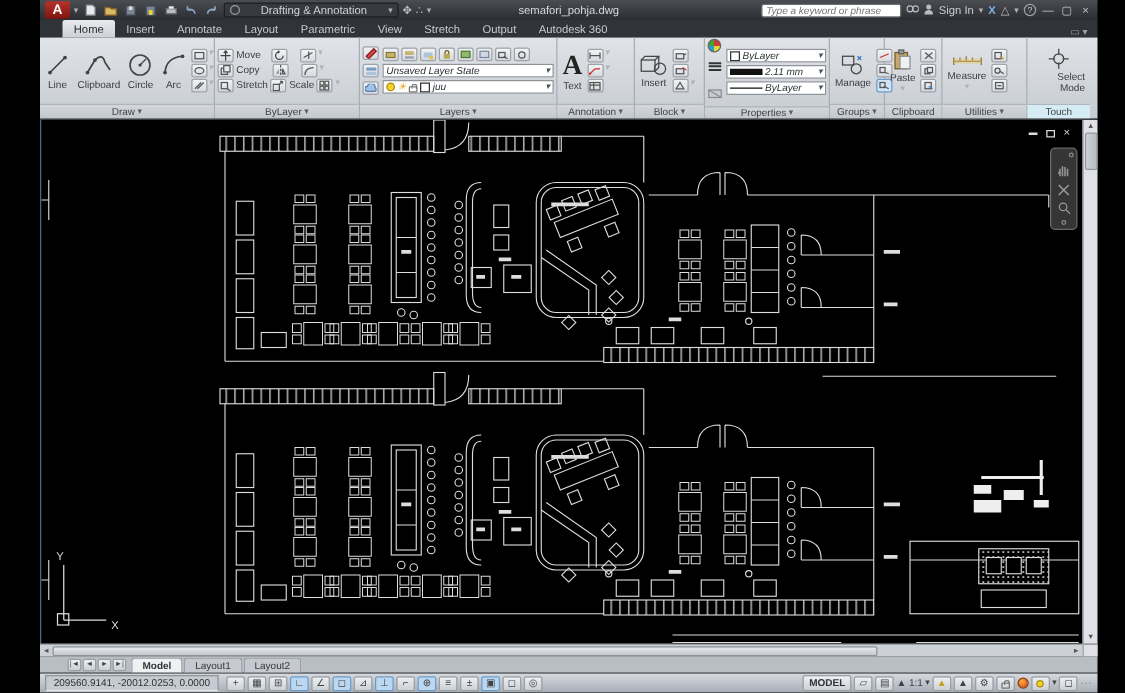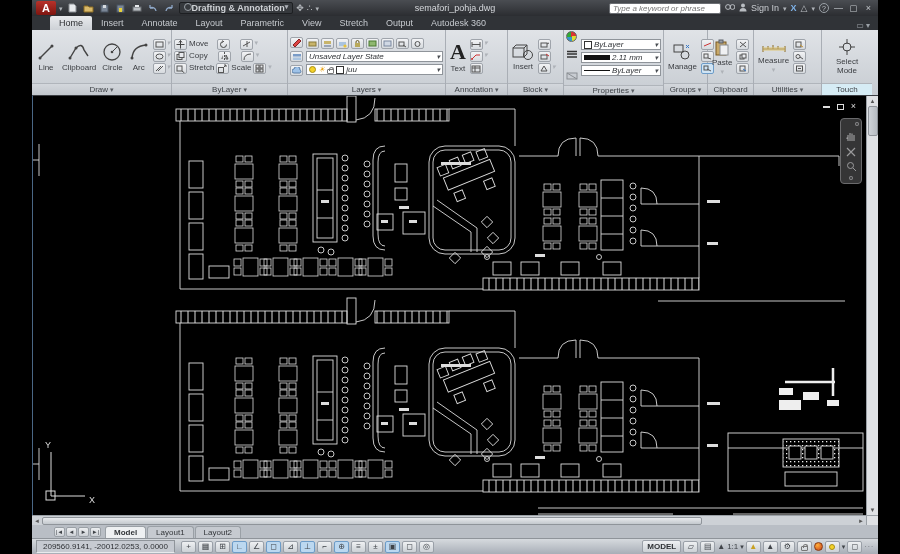--- a/index.html
+++ b/index.html
@@ -9,22 +9,22 @@
 
   
   .titlebar { position:absolute; left:0; top:0; right:0; height:16px;
     background:linear-gradient(#4a4d52,#2b2d31); display:flex; align-items:center;
     color:#c9ccd1; font-size:9px; padding:0 4px; gap:3px; }
   .logo { width:20px; height:14px; background:linear-gradient(#b8322a,#7e1510); border-radius:2px;
     color:#fff; font-weight:bold; font-size:11px; text-align:center; line-height:14px; }
   .qat { display:flex; gap:2px; align-items:center; }
   .qbtn { width:14px; height:12px; display:flex; align-items:center; justify-content:center; border-radius:2px; }
   .qbtn svg { display:block; }
-  .wsbox { display:flex; gap:0; border:1px solid #1d1f22; background:#36393d;
-    border-radius:2px; height:12px; padding:0 4px; color:#cfd2d6;font-weight:bold; }
+  .wsbox { display:flex; align-items:center; gap:17px; border:1px solid #1d1f22; background:#36393d;
+    border-radius:2px; height:12px; padding:0 4px; color:#cfd2d6; }
   .gear8 { width:8px; height:8px; border:1px solid #9aa0a6; border-radius:50%; position:relative; }
   .chev { color:#aeb2b8; font-size:7px; line-height:1; }
   .tfile { position:absolute; left:50%; transform:translateX(-50%); color:#d6d9dd; font-size:9px; }
   .tright { margin-left:auto; display:flex; align-items:center; gap:4px; }
   .search { width:112px; height:11px; background:#fff; border:1px solid #6b6e73; border-radius:2px;
     font-size:8px; font-style:italic; color:#8b8e93; padding:0 3px; }
   .tico { color:#b9bdc2; font-size:9px; line-height:1; }
   .winbtn { color:#c3c7cc; font-size:9px; width:11px; text-align:center; }
   .xblue { color:#7fb2e8; font-weight:bold; }
   .helpc { width:10px; height:10px; border:1px solid #9aa0a6; border-radius:50%; font-size:7px;
@@ -670,21 +670,21 @@
         </div>
     </div>
 
     <div class="panel touch" style="width:50px; border-right:none">
       <div class="pbody" style="justify-content:center">
         <div class="bigbtn">
           <svg width="18" height="18">
               <circle cx="9" cy="9" r="4" fill="none" stroke="#444"></circle>
               <path d="M9,1 V6 M9,12 V17 M1,9 H6 M12,9 H17" stroke="#444"></path>
             </svg>
-          <span style="text-align:center; white-space:pre-line">Select Mode</span>
+          <span style="text-align:right; white-space:pre-line">Select Mode</span>
         </div>
       </div>
       <div class="plabel">
           <span>Touch</span>
         </div>
     </div>
   </div>
 
   <div class="canvas">
     <svg class="draw" width="834" height="420" viewBox="0 0 834 420">

